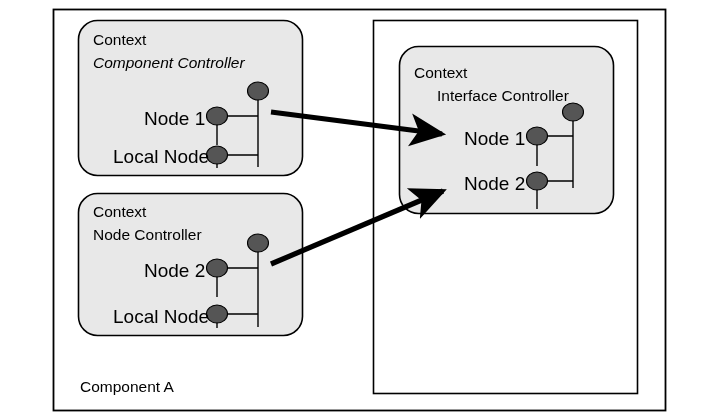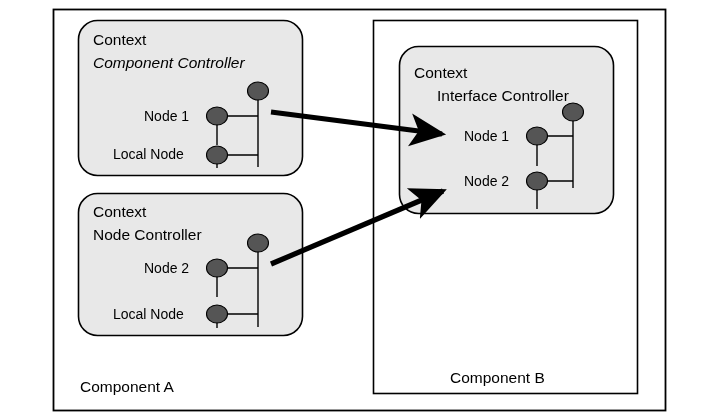--- a/index.html
+++ b/index.html
@@ -29,21 +29,21 @@
   .txt {
     position: absolute;
     color: #000000;
     white-space: pre;
     line-height: 1.0;
   }
   .ctx-title {
     font-size: 15.5px;
   }
   .node-label {
-    font-size: 14px;
+    font-size: 19px;
   }
   .comp-label {
     font-size: 15.5px;
   }
 </style>
 </head>
 <body>
 
 <div id="diagram-root">
 
@@ -112,15 +112,14 @@
   <div class="txt ctx-title" style="left:93px; top:227px;">Node Controller</div>
   <div class="txt node-label" style="left:144px; top:261px;">Node 2</div>
   <div class="txt node-label" style="left:113px; top:307px;">Local Node</div>
 
   <div class="txt ctx-title" style="left:414px; top:65px;">Context</div>
   <div class="txt ctx-title" style="left:414px; top:88px;margin-left:23px;">Interface Controller</div>
   <div class="txt node-label" style="left:464px; top:129px;">Node 1</div>
   <div class="txt node-label" style="left:464px; top:174px;">Node 2</div>
 
   <div class="txt comp-label" style="left:80px; top:370px;margin-top:9px;">Component A</div>
-  <div class="txt comp-label" style="left:450px; top:370px;">Component B</div>
 
 </div>
 
 </body></html>

